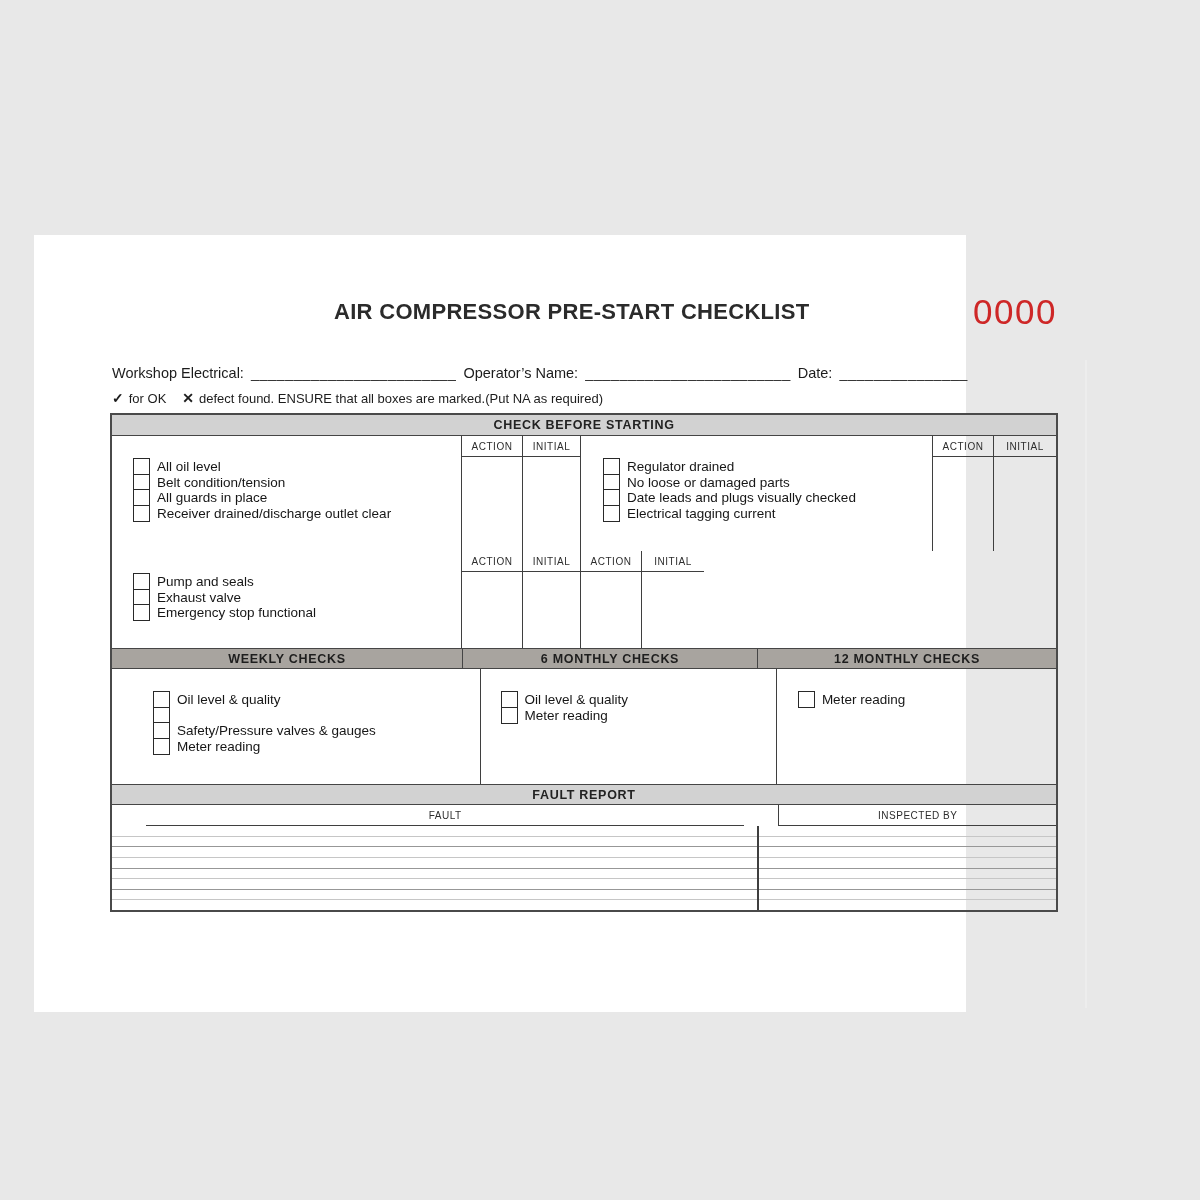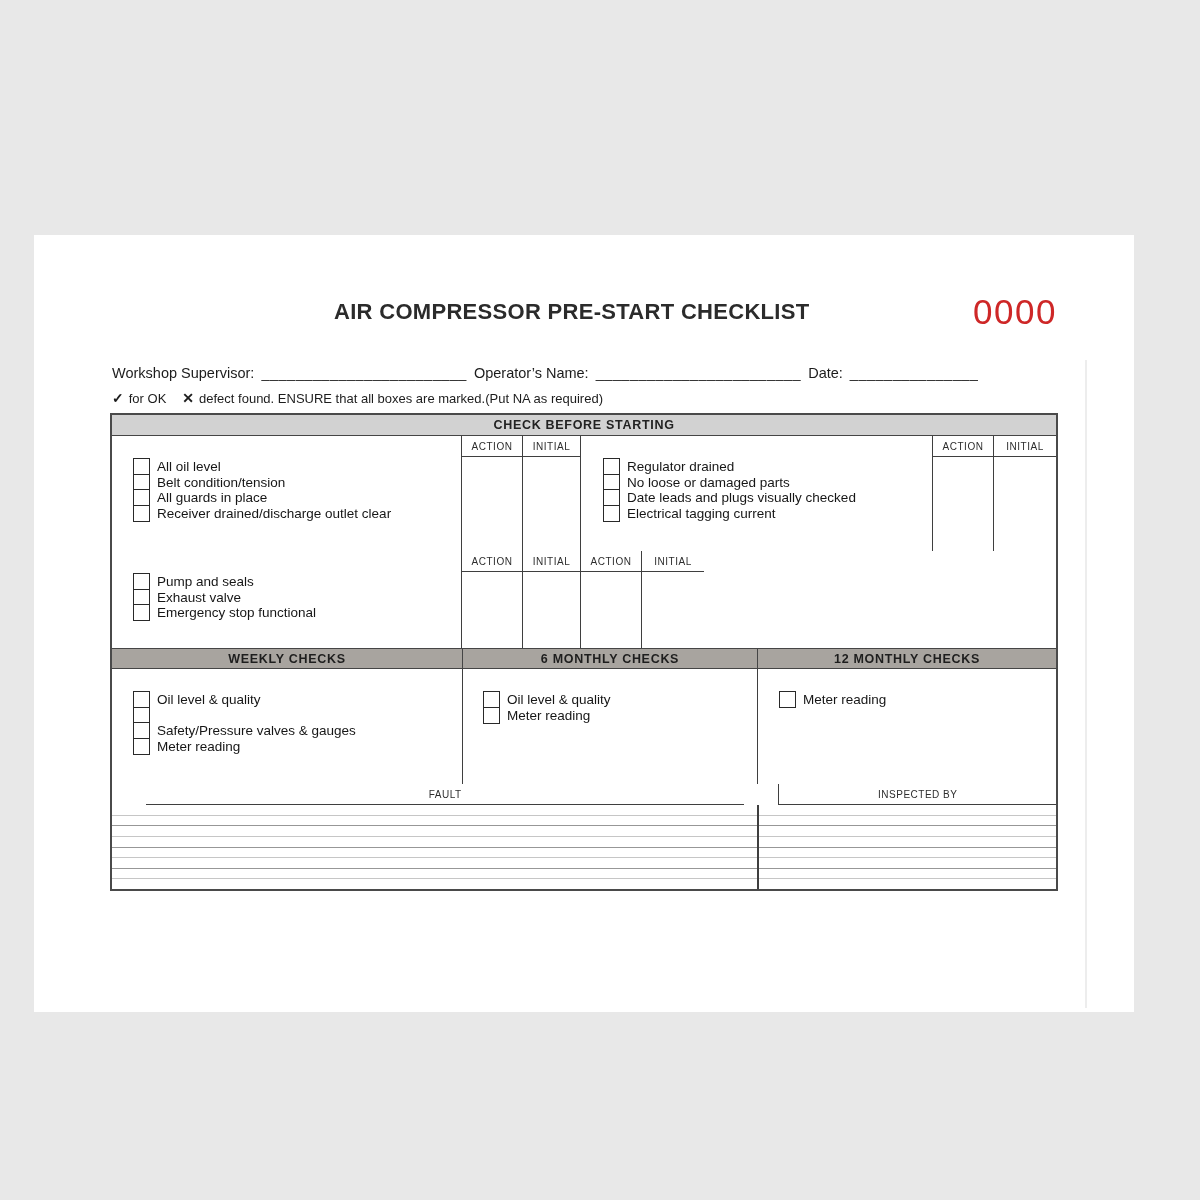--- a/index.html
+++ b/index.html
@@ -1,21 +1,21 @@
 <!DOCTYPE html>
 <html><head>
 <meta charset="utf-8">
 <style>
   html,body{margin:0;padding:0;}
   body{
     width:1200px;height:1200px;background:#e8e8e8;
     font-family:"Liberation Sans",sans-serif;color:#1f1f1f;
     position:relative;overflow:hidden;
   }
-  .page{position:absolute;left:34px;top:235px;width:1100px;height:777px;background:#ffffff;}
+  .page{position:absolute;left:34px;top:235px;width:932px;height:777px;background:#ffffff;}
   .scan-line{position:absolute;left:1051px;top:125px;bottom:4px;width:2px;background:#ededed;}
   .title{position:absolute;left:300px;top:64px;font-size:22px;font-weight:bold;
          letter-spacing:0.3px;color:#2b2b2b;white-space:nowrap;}
   .form-number{position:absolute;left:939px;top:57px;font-size:35px;letter-spacing:1.5px;
          color:#ce2727;font-weight:500;white-space:nowrap;}
   .fields{position:absolute;left:78px;top:130px;font-size:14.5px;display:flex;gap:7px;
          white-space:nowrap;color:#1c1c1c;}
   .fields .blank{letter-spacing:0.5px;color:#2a2a2a;}
   .legend{position:absolute;left:78px;top:155px;font-size:13px;display:flex;align-items:center;
          gap:5px;white-space:nowrap;color:#1c1c1c;}
@@ -42,21 +42,21 @@
   .items-cell.right{padding-left:22px;}
   .ai-col .ai-head{height:21px;box-sizing:border-box;border-bottom:1.5px solid #3f3f3f;
        display:flex;align-items:center;justify-content:center;
        font-size:10px;letter-spacing:0.5px;color:#2d2d2d;}
   .item{display:flex;align-items:center;height:17px;}
   .item + .item{margin-top:-1.5px;}
   .cb{box-sizing:border-box;width:17px;height:17px;border:1.5px solid #292929;flex:none;background:#fff;}
   .item .lbl{margin-left:7px;font-size:13.5px;color:#161616;white-space:nowrap;}
 
   .pbody{display:flex;height:115px;}
-  .pbody .pcell{box-sizing:border-box;padding-top:22px;}
+  .pbody .pcell{box-sizing:border-box;padding-top:22px;margin-left:20px;}
   .pbody .pcell + .pcell{border-left:1.5px solid #3f3f3f;}
 
   .fault-head{display:flex;height:21px;}
   .fault-head .fcell{box-sizing:border-box;border-bottom:1.5px solid #3f3f3f;
        display:flex;align-items:center;justify-content:center;
        font-size:10px;letter-spacing:0.5px;color:#2d2d2d;margin-left:34px;}
   .fault-head .fcell + .fcell{border-left:1.5px solid #3f3f3f;}
   .fault-lines{position:relative;height:84px;display:flex;flex-direction:column;}
   .fault-divider{position:absolute;left:645px;top:0;bottom:0;width:1.5px;background:#3f3f3f;}
   .fl-row{flex:1;box-sizing:border-box;}
@@ -79,21 +79,21 @@
 </head>
 <body>
 
 <div class="page">
   <div class="scan-line"></div>
 
   <div class="title">AIR COMPRESSOR PRE-START CHECKLIST</div>
   <div class="form-number">0000</div>
 
   <div class="fields">
-    <span>Workshop Supervisor:</span>
+    <span>Workshop Electrical:</span>
     <span class="blank">________________________</span>
     <span>Operator’s Name:</span>
     <span class="blank">________________________</span>
     <span>Date:</span>
     <span class="blank">_______________</span>
   </div>
 
   <div class="legend">
     <span class="glyph">✓</span>
     <span>for OK</span>
@@ -220,20 +220,21 @@
           </div>
       </div>
       <div class="pcell w-p3" style="padding-left:21px;">
         <div class="item">
             <span class="cb"></span>
             <span class="lbl">Meter reading</span>
           </div>
       </div>
     </div>
 
+    <div class="bar light">FAULT REPORT</div>
     <div class="fault-head">
       <div class="fcell w-f1">FAULT</div>
       <div class="fcell w-f2">INSPECTED BY</div>
     </div>
     <div class="fault-lines">
       <div class="fault-divider"></div>
     <div class="fl-row"></div>
         <div class="fl-row"></div>
         <div class="fl-row"></div>
         <div class="fl-row"></div>

